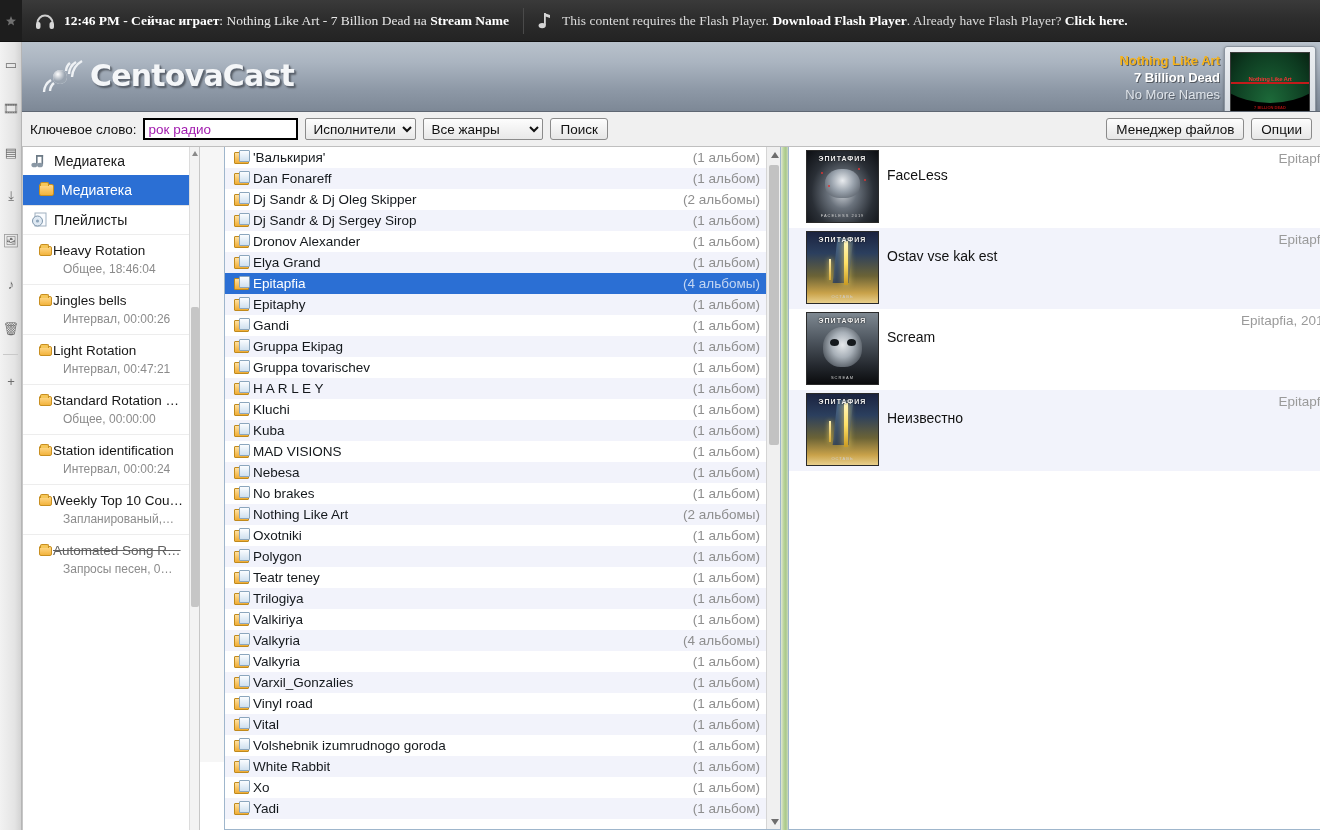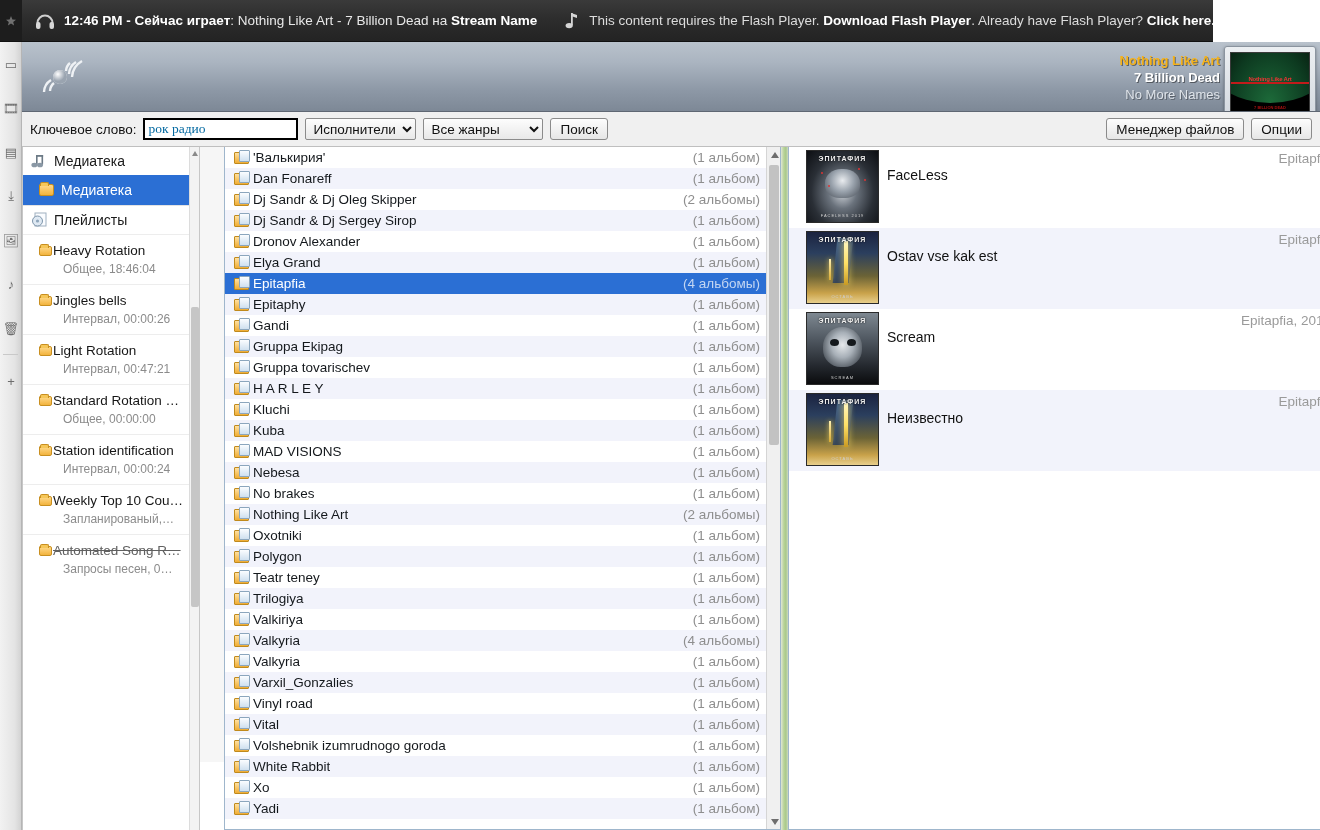--- a/index.html
+++ b/index.html
@@ -7,26 +7,27 @@
     margin: 0; padding: 0;
     width: 1320px; height: 830px;
     overflow: hidden;
     font-family: "Liberation Sans", sans-serif;
     background: #ffffff;
   }
   #app { position: relative; width: 1320px; height: 830px; background:#fff; }
 
   
   .topbar {
-    position: absolute; left: 0; top: 0; width: 1213px; height: 42px;
+    position: absolute; left: 0; top: 0; width: 1320px; height: 42px;
     background: linear-gradient(180deg,#3a3a3a 0%,#2d2d2d 45%,#232323 100%);
     border-bottom: 1px solid #111;
     display: flex; align-items: center;
     color: #e8e8e8; font-size: 13px;
     overflow: hidden;
+    font-family: Liberation Serif, serif;
   }
   .topbar .leftstar {
     width: 22px; min-width:22px; height:42px; background:#1d1d1d;
     display:flex; align-items:center; justify-content:center; color:#777; font-size:12px;
   }
   .tb-headphone { margin: 0 8px 0 12px; display:flex; align-items:center; }
   .tb-nowtext { white-space: nowrap; font-size: 13.5px; }
   .tb-nowtext b { color:#fff; }
   .tb-sep { width:1px; height:26px; background:#4a4a4a; margin:0 14px; }
   .tb-note { margin-right: 10px; display:flex; align-items:center; }
@@ -84,21 +85,21 @@
 
   
   .toolbar {
     position:absolute; left:22px; top:112px; width:1298px; height:35px;
     background:#f0f0f0; border-bottom:1px solid #bfbfbf;
     display:flex; align-items:center; padding:0 8px;
   }
   .tl-label { font-size:13.5px; color:#111; margin-right:7px; }
   .tl-input {
     width:155px; height:22px; border:2px solid #000; background:#fff;
-    font-family:Liberation Serif, serif; font-size:13.5px; color:#0369a1;
+    font-family:Liberation Sans, sans-serif; font-size:13.5px; color:#a21caf;
     padding:0 3px; outline:none;
   }
   .tl-select {
     height:22px; margin-left:7px; border:1px solid #8b8b8b; border-radius:2px;
     background:linear-gradient(180deg,#fdfdfd,#e8e8e8);
     font-family:"Liberation Sans", sans-serif; font-size:13.5px; color:#111;
     padding:0 3px;
   }
   .tl-btn {
     height:22px; margin-left:7px; border:1px solid #8b8b8b; border-radius:3px;
@@ -334,20 +335,21 @@
               <stop offset="0%" stop-color="#ffffff"></stop>
               <stop offset="100%" stop-color="#9aa4b0"></stop>
             </radialGradient>
           </defs>
         <path d="M26 21 A11 11 0 0 1 30 13" stroke="#eef1f4" stroke-width="2.4" fill="none"></path>
         <path d="M29 24 A15 15 0 0 1 36 12" stroke="#eef1f4" stroke-width="2.4" fill="none"></path>
         <path d="M32 27 A20 20 0 0 1 42 11" stroke="#eef1f4" stroke-width="2.4" fill="none"></path>
         <path d="M14 33 A11 11 0 0 0 10 41" stroke="#eef1f4" stroke-width="2.4" fill="none"></path>
         <path d="M11 30 A15 15 0 0 0 4 42" stroke="#eef1f4" stroke-width="2.4" fill="none"></path>
       </svg>
+      <span class="cc-logo-text">CentovaCast</span>
     </div>
     <div class="cc-np">
       <div class="t1">Nothing Like Art</div>
       <div class="t2">7 Billion Dead</div>
       <div class="t3">No More Names</div>
     </div>
     <div class="cc-art">
       <div class="cc-art-inner">
         <div class="curve"></div>
         <div class="lbl">Nothing Like Art</div>

